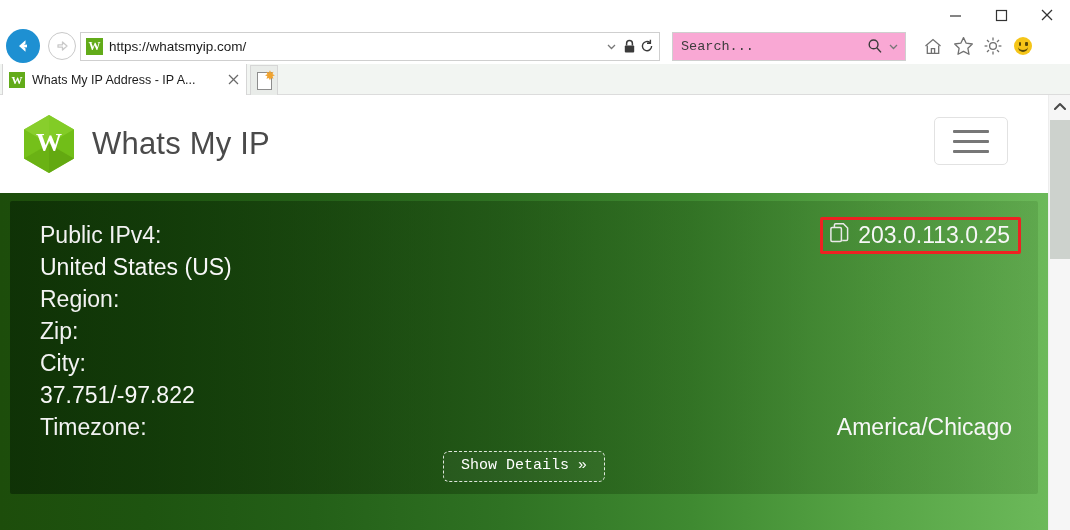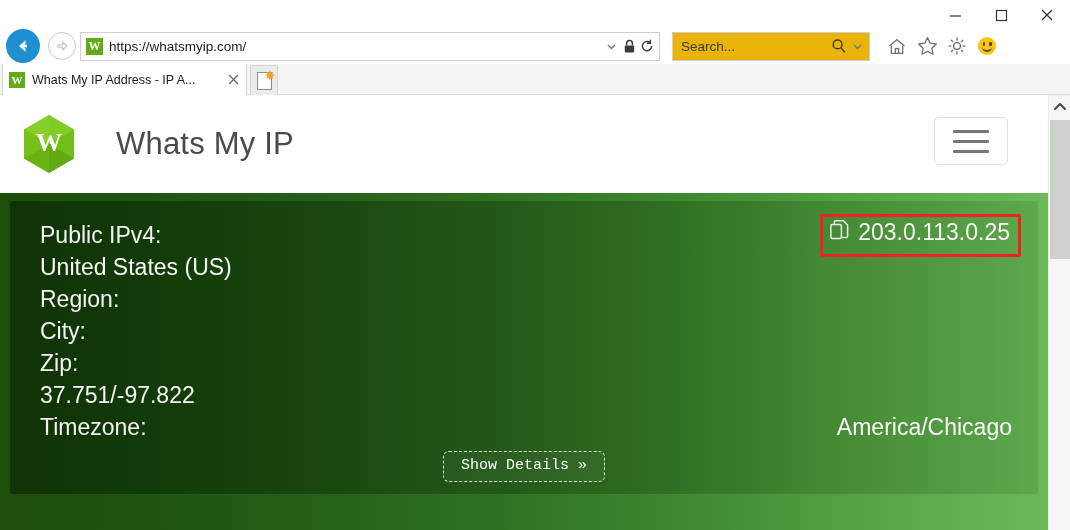--- a/index.html
+++ b/index.html
@@ -106,28 +106,29 @@
   }
   .addr-icon {
     flex: none;
     width: 16px;
     display: flex; align-items: center; justify-content: center;
     margin-left: 2px;
   }
 
   .search-box {
     flex: none;
-    width: 198px;
+    width: 234px;
     height: 29px;
     margin-left: 12px;
     border: 1px solid #cfcfcf;
-    background: #eab308;
+    background: #f9a8d4;
     display: flex;
     align-items: center;
     padding: 0 4px 0 8px;
+    font-family: Liberation Mono, monospace;
   }
   .search-text {
     flex: 1;
     font-size: 13.5px;
     color: #3c3c3c;
     white-space: nowrap;
   }
 
   .nav-tools {
     flex: none;
@@ -271,21 +272,21 @@
     top: 50%;
     transform: translateY(-52%);
     text-align: center;
     color: #ffffff;
     font-family: "Liberation Serif", serif;
     font-size: 26px;
     font-weight: bold;
     pointer-events: none;
   }
   .site-title {
-    margin-left: 36px;
+    margin-left: 12px;
     font-size: 31px;
     color: #4a4a4a;
     font-weight: normal;
     letter-spacing: 0.2px;
   }
   .hamburger {
     position: absolute;
     right: 40px;
     top: 22px;
     width: 74px;
@@ -346,21 +347,21 @@
   .info-value {
     font-size: 23px;
     color: #f7f7f7;
     white-space: nowrap;
     text-align: right;
   }
   .ip-wrap {
     display: inline-flex;
     align-items: center;
     gap: 9px;
-    padding: 2px 8px 8px 7px;
+    padding: 2px 8px 2px 7px;
     border: 3px solid #ee2222;
     border-radius: 2px;
     margin-right: -9px;
   }
   .copy-icon { flex: none; display: block; }
 
   .details-wrap {
     position: absolute;
     left: 0; right: 0;
     top: 250px;
@@ -579,26 +580,26 @@
           <div class="info-row">
             <span class="info-value">United States (US)</span>
           </div>
 
           <div class="info-row">
             <span class="info-label">Region:</span>
             <span class="info-value"></span>
           </div>
 
           <div class="info-row">
-            <span class="info-label">City:</span>
+            <span class="info-label">Zip:</span>
             <span class="info-value"></span>
           </div>
 
           <div class="info-row">
-            <span class="info-label">Zip:</span>
+            <span class="info-label">City:</span>
             <span class="info-value"></span>
           </div>
 
           <div class="info-row">
             <span class="info-value">37.751/-97.822</span>
           </div>
 
           <div class="info-row">
             <span class="info-label">Timezone:</span>
             <span class="info-value">America/Chicago</span>

